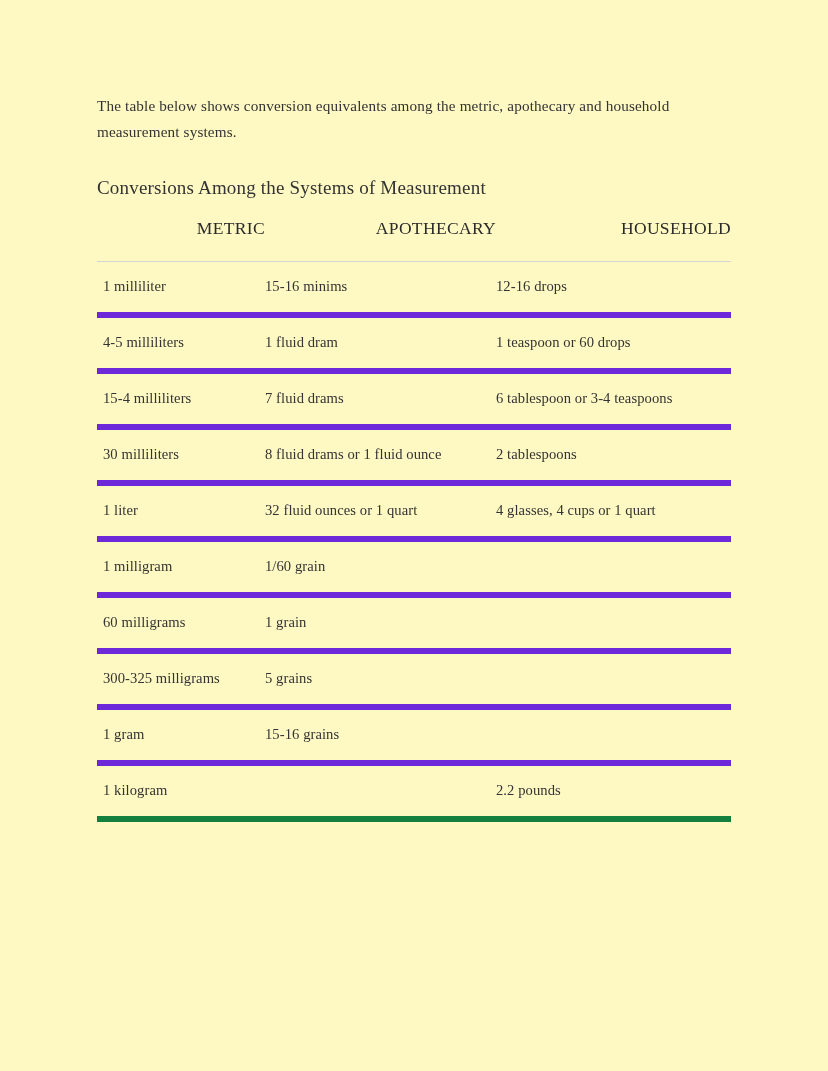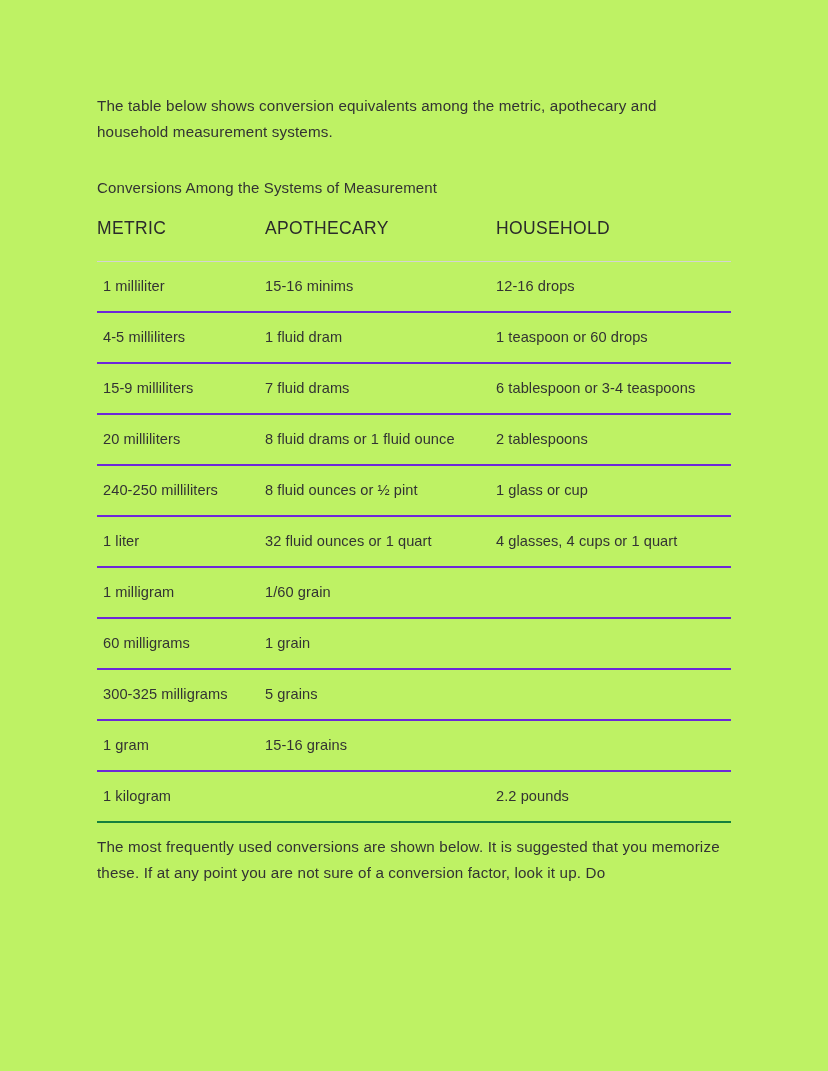--- a/index.html
+++ b/index.html
@@ -11,39 +11,40 @@
     width: 828px;
     height: 1071px;
     font-family: "Liberation Sans", sans-serif;
     color: #333333;
     -webkit-font-smoothing: antialiased;
   }
   .page {
     position: relative;
     width: 828px;
     height: 1071px;
-    background: #bef264;
+    background: #fef9c3;
     box-sizing: border-box;
+    font-family: Liberation Serif, serif;
   }
   .content {
     position: absolute;
     left: 97px;
     top: 93px;
     width: 634px;
   }
   .intro-paragraph,
   .closing-paragraph {
     font-size: 15.2px;
     line-height: 26px;
     color: #333333;
     margin: 0;
     letter-spacing: 0.01em;
   }
   .caption {
-    font-size: 15px;
+    font-size: 19px;
     line-height: 22px;
     color: #333333;
     margin: 0;
     padding-top: 32px;
     padding-bottom: 0;
     letter-spacing: 0.01em;
   }
   table.conv-table {
     margin-top: 19px;
     border-collapse: collapse;
@@ -51,39 +52,39 @@
     table-layout: fixed;
   }
   table.conv-table col.c-metric { width: 168px; }
   table.conv-table col.c-apoth  { width: 231px; }
   table.conv-table col.c-house  { width: 235px; }
 
   table.conv-table thead th {
     font-size: 17.5px;
     font-weight: 400;
     color: #2b2b2b;
-    text-align: left;
+    text-align: right;
     padding: 0 0 22px 0;
     letter-spacing: 0.02em;
     border-bottom: 1.6px solid #d4d4d4;
     vertical-align: bottom;
   }
   table.conv-table tbody td {
     font-size: 14.6px;
     font-weight: 400;
     color: #333333;
     text-align: left;
     padding: 16px 12px 17px 6px;
-    border-bottom: 2px solid #6d28d9;
+    border-bottom: 6px solid #6d28d9;
     vertical-align: top;
     letter-spacing: 0.005em;
     white-space: nowrap;
   }
   table.conv-table tbody tr:last-child td {
-    border-bottom: 2px solid #15803d;
+    border-bottom: 6px solid #15803d;
   }
   table.conv-table tbody td.col-apoth {
     padding-left: 0px;
   }
   table.conv-table tbody td.col-house {
     padding-left: 0px;
   }
   .closing-wrap {
     padding-top: 11px;
   }
@@ -116,33 +117,28 @@
             <td class="col-metric">1 milliliter</td>
             <td class="col-apoth">15-16 minims</td>
             <td class="col-house">12-16 drops</td>
           </tr>
           <tr>
             <td class="col-metric">4-5 milliliters</td>
             <td class="col-apoth">1 fluid dram</td>
             <td class="col-house">1 teaspoon or 60 drops</td>
           </tr>
           <tr>
-            <td class="col-metric">15-9 milliliters</td>
+            <td class="col-metric">15-4 milliliters</td>
             <td class="col-apoth">7 fluid drams</td>
             <td class="col-house">6 tablespoon or 3-4 teaspoons</td>
           </tr>
           <tr>
-            <td class="col-metric">20 milliliters</td>
+            <td class="col-metric">30 milliliters</td>
             <td class="col-apoth">8 fluid drams or 1 fluid ounce</td>
             <td class="col-house">2 tablespoons</td>
-          </tr>
-          <tr>
-            <td class="col-metric">240-250 milliliters</td>
-            <td class="col-apoth">8 fluid ounces or ½ pint</td>
-            <td class="col-house">1 glass or cup</td>
           </tr>
           <tr>
             <td class="col-metric">1 liter</td>
             <td class="col-apoth">32 fluid ounces or 1 quart</td>
             <td class="col-house">4 glasses, 4 cups or 1 quart</td>
           </tr>
           <tr>
             <td class="col-metric">1 milligram</td>
             <td class="col-apoth">1/60 grain</td>
             <td class="col-house"></td>
@@ -163,18 +159,15 @@
             <td class="col-house"></td>
           </tr>
           <tr>
             <td class="col-metric">1 kilogram</td>
             <td class="col-apoth"></td>
             <td class="col-house">2.2 pounds</td>
           </tr>
         </tbody>
     </table>
 
-    <div class="closing-wrap">
-      <p class="closing-paragraph">The most frequently used conversions are shown below. It is suggested that you memorize these. If at any point you are not sure of a conversion factor, look it up. Do</p>
-    </div>
 
   </div>
 </div>
 
 </body></html>

